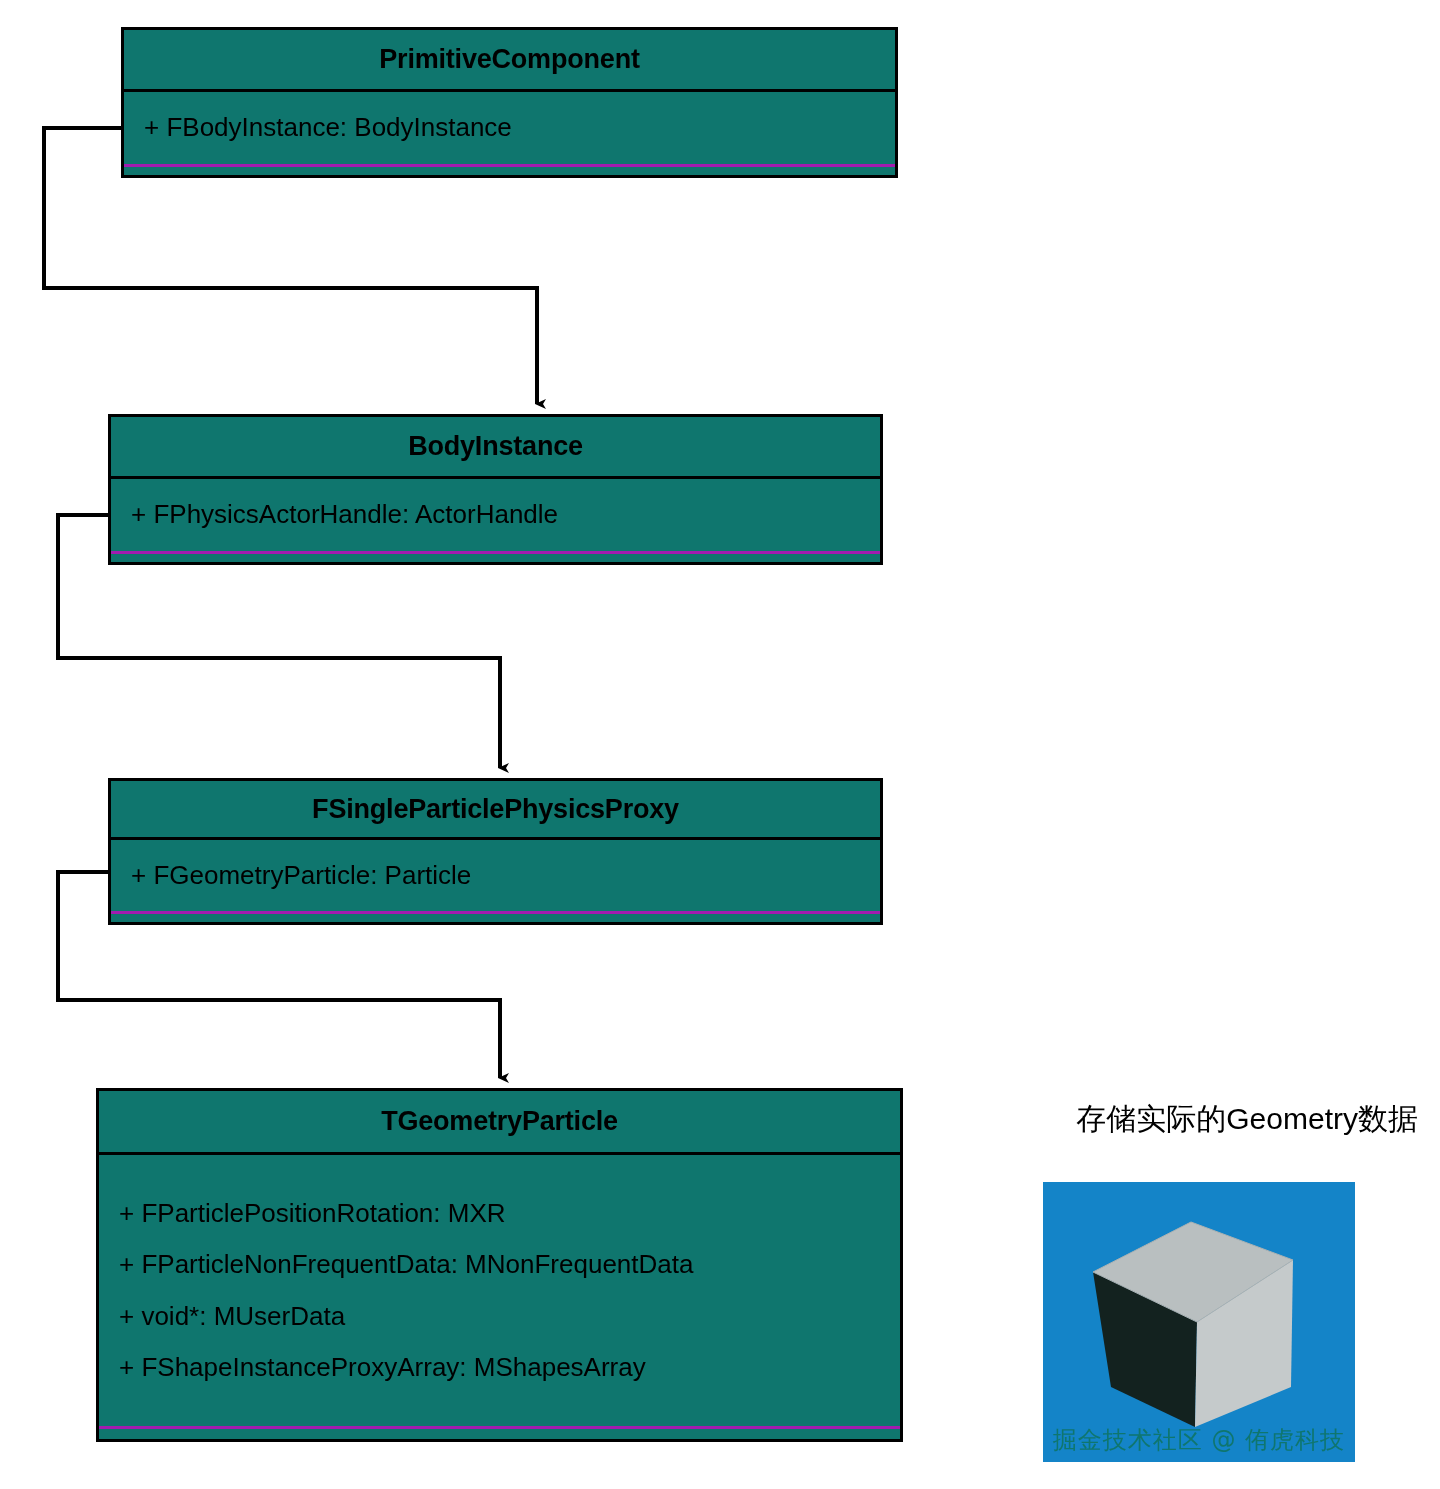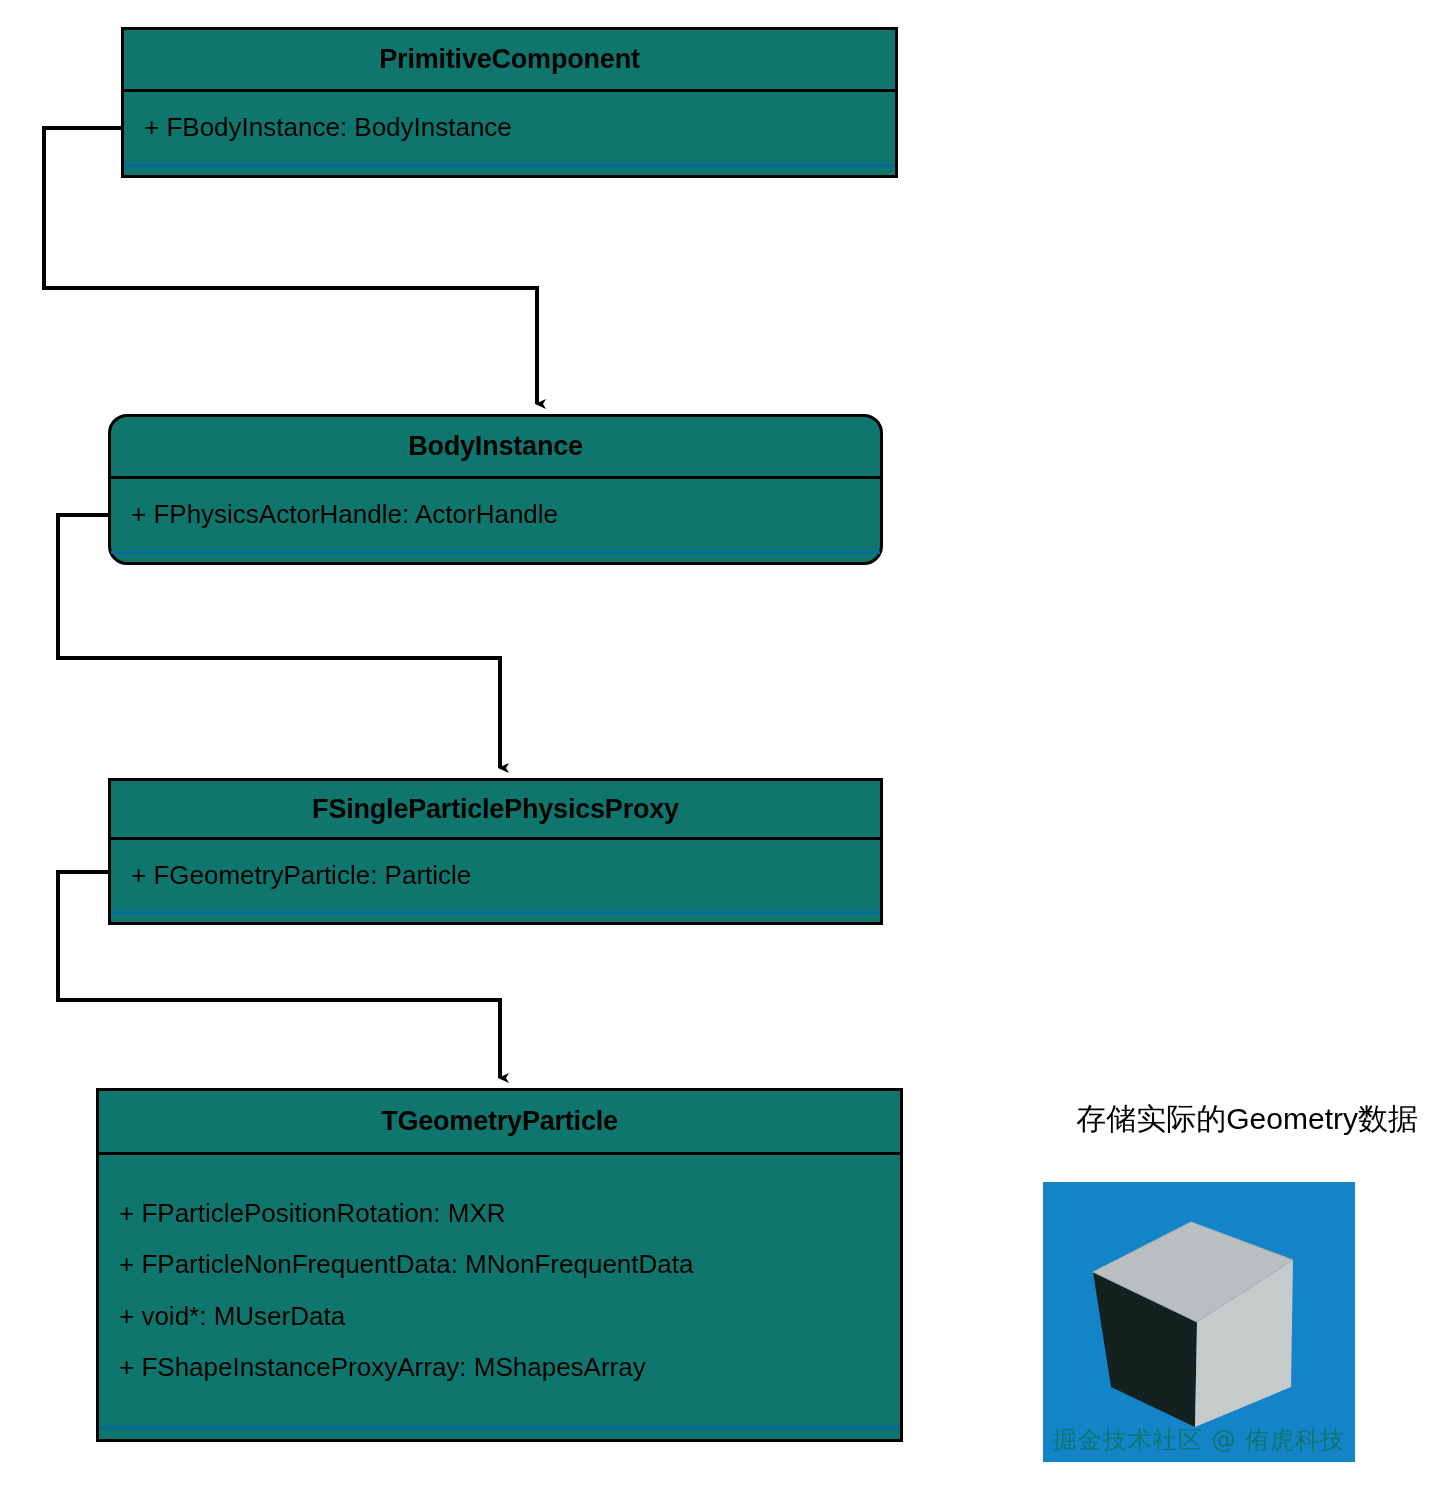--- a/index.html
+++ b/index.html
@@ -38,42 +38,42 @@
     display: flex;
     align-items: center;
     justify-content: center;
     font-weight: bold;
     font-size: 27px;
     letter-spacing: -0.2px;
     white-space: nowrap;
   }
   .uml-attrs {
     box-sizing: border-box;
-    border-bottom: 3px solid #0369a1;
+    border-bottom: 3px solid #a21caf;
     display: flex;
     flex-direction: column;
     justify-content: center;
     padding: 0 0 0 20px;
   }
   .uml-attr {
     font-size: 26px;
     line-height: 1.05;
     white-space: nowrap;
   }
   .uml-methods {
     flex: 1 1 auto;
     min-height: 8px;
   }
 
   
   #box-primitivecomponent { left: 121px; top: 27px;   width: 777px;  height: 151px; }
   #box-primitivecomponent .uml-header { height: 63px; }
   #box-primitivecomponent .uml-attrs  { height: 76px; }
 
-  #box-bodyinstance { left: 108px; top: 414px; width: 775px; height: 151px; border-radius: 19px; }
+  #box-bodyinstance { left: 108px; top: 414px; width: 775px; height: 151px; }
   #box-bodyinstance .uml-header { height: 63px; }
   #box-bodyinstance .uml-attrs  { height: 76px; }
 
   #box-fsingleparticlephysicsproxy { left: 108px; top: 778px; width: 775px; height: 147px; }
   #box-fsingleparticlephysicsproxy .uml-header { height: 60px; }
   #box-fsingleparticlephysicsproxy .uml-attrs  { height: 75px; }
 
   #box-tgeometryparticle { left: 96px; top: 1088px; width: 807px; height: 354px; }
   #box-tgeometryparticle .uml-header { height: 64px; }
   #box-tgeometryparticle .uml-attrs  { height: 274px; }

